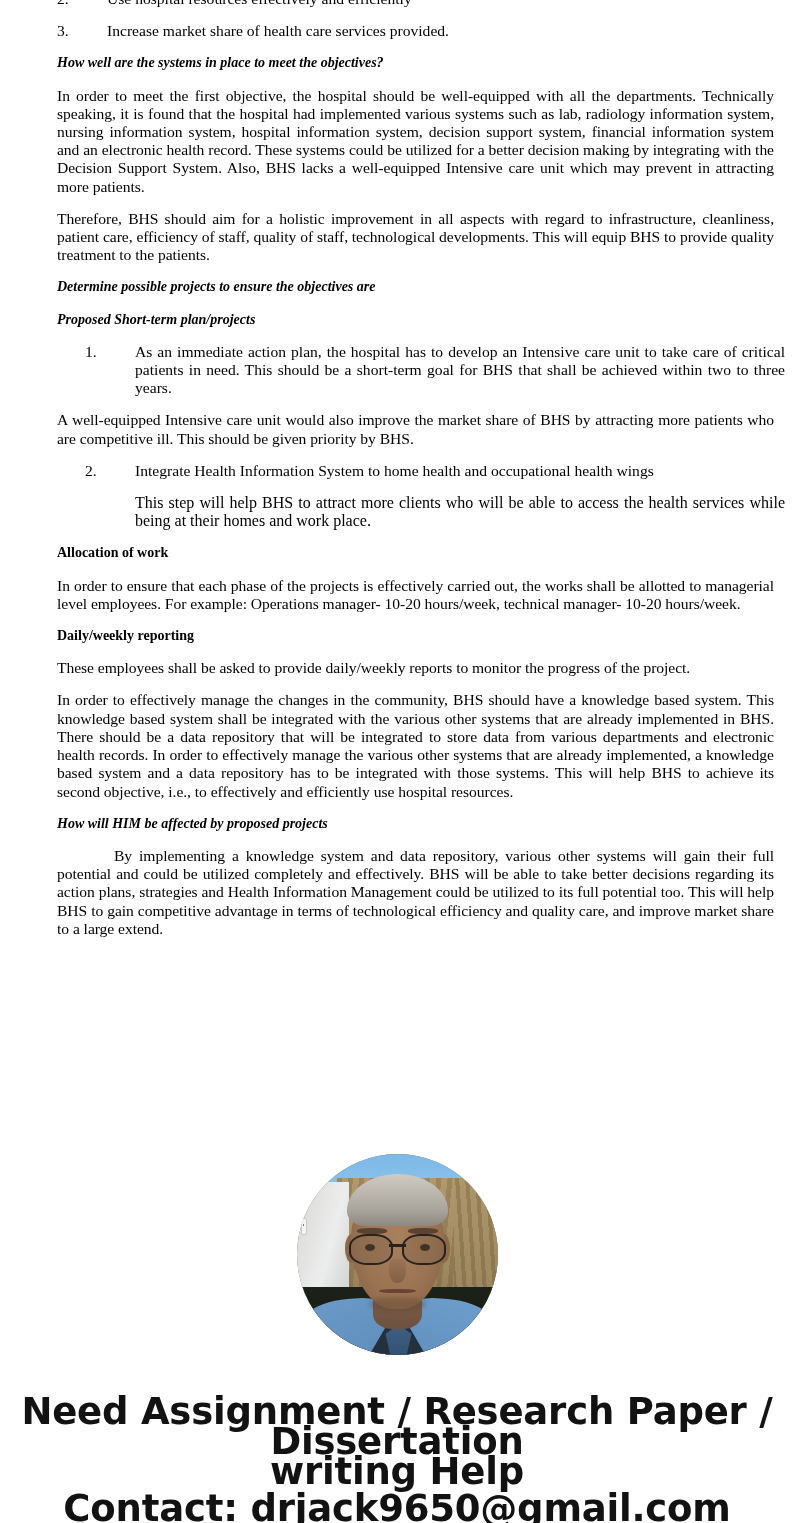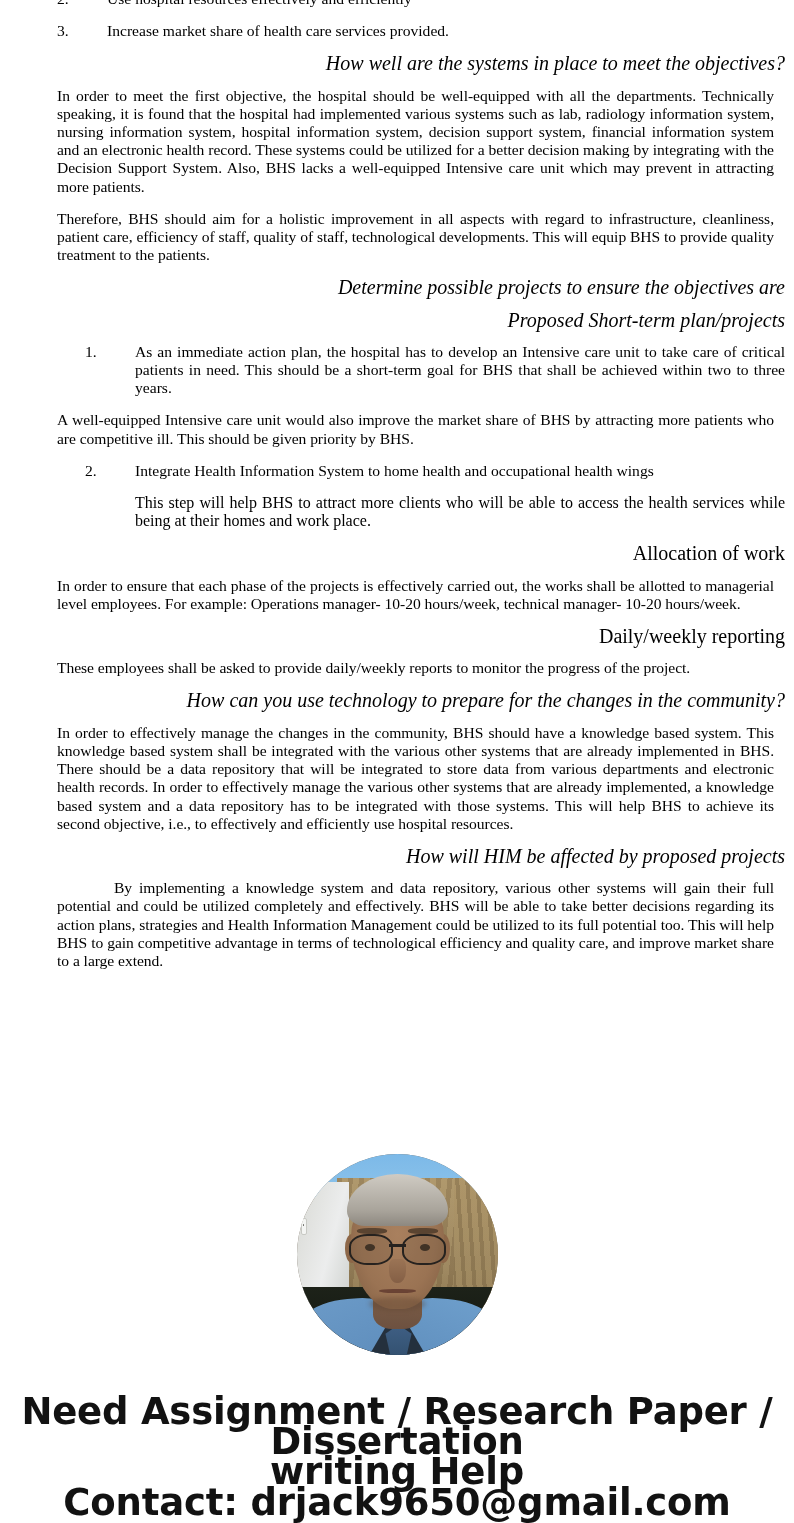--- a/index.html
+++ b/index.html
@@ -37,25 +37,24 @@
     line-height: 18.2px;
     text-align: justify;
     margin: 0 11px 14px 0;
     letter-spacing: -0.05px;
   }
   .para.first-indent {
     text-indent: 57px;
   }
 
   .heading {
-    font-size: 20px;
+    font-size: 14px;
     line-height: 18.2px;
-    font-weight: normal;
+    font-weight: bold;
     margin: 0 0 14px 0;
-    text-align: right;
   }
   .heading.italic {
     font-style: italic;
   }
 
   
   .numitem {
     position: relative;
     font-size: 15.6px;
     line-height: 18.2px;
@@ -255,21 +254,21 @@
     width: 794px;
     text-align: center;
     font-family: "DejaVu Sans", "Liberation Sans", sans-serif;
     font-weight: bold;
     color: #121212;
     font-size: 37px;
     line-height: 30px;
     letter-spacing: -0.2px;
   }
   .banner .line2 { display: block; }
-  .banner .line3 { display: block; margin-top: 1px; }
+  .banner .line3 { display: block; margin-top: 7px; }
 </style>
 </head>
 <body>
 
 <div id="page">
 
   <div class="doc-body">
       <div class="numitem"><span class="num">2.</span><span>Use hospital resources effectively and efficiently</span></div>
       <div class="numitem"><span class="num">3.</span><span>Increase market share of health care services provided.</span></div>
       <div class="heading italic">How well are the systems in place to meet the objectives?</div>
@@ -278,21 +277,20 @@
       <div class="heading italic">Determine possible projects to ensure the objectives are</div>
       <div class="heading italic">Proposed Short-term plan/projects</div>
       <div class="numitem level2"><span class="num">1.</span><span>As an immediate action plan, the hospital has to develop an Intensive care unit to take care of critical patients in need. This should be a short-term goal for BHS that shall be achieved within two to three years.</span></div>
       <div class="para">A well-equipped Intensive care unit would also improve the market share of BHS by attracting more patients who are competitive ill. This should be given priority by BHS.</div>
       <div class="numitem level2"><span class="num">2.</span><span>Integrate Health Information System to home health and occupational health wings</span></div>
       <div class="sub-para">This step will help BHS to attract more clients who will be able to access the health services while being at their homes and work place.</div>
       <div class="heading">Allocation of work</div>
       <div class="para">In order to ensure that each phase of the projects is effectively carried out, the works shall be allotted to managerial level employees. For example: Operations manager- 10-20 hours/week, technical manager- 10-20 hours/week.</div>
       <div class="heading">Daily/weekly reporting</div>
       <div class="para">These employees shall be asked to provide daily/weekly reports to monitor the progress of the project.</div>
-      <div class="heading italic">How can you use technology to prepare for the changes in the community?</div>
       <div class="para">In order to effectively manage the changes in the community, BHS should have a knowledge based system. This knowledge based system shall be integrated with the various other systems that are already implemented in BHS. There should be a data repository that will be integrated to store data from various departments and electronic health records. In order to effectively manage the various other systems that are already implemented, a knowledge based system and a data repository has to be integrated with those systems. This will help BHS to achieve its second objective, i.e., to effectively and efficiently use hospital resources.</div>
       <div class="heading italic">How will HIM be affected by proposed projects</div>
       <div class="para first-indent">By implementing a knowledge system and data repository, various other systems will gain their full potential and could be utilized completely and effectively. BHS will be able to take better decisions regarding its action plans, strategies and Health Information Management could be utilized to its full potential too. This will help BHS to gain competitive advantage in terms of technological efficiency and quality care, and improve market share to a large extend.</div>
     </div>
 
   <div class="photo-wrap">
     <div class="photo-circle">
       <div class="ph-sky"></div>
       <div class="ph-panel"></div>
       <div class="ph-panelR"></div>

